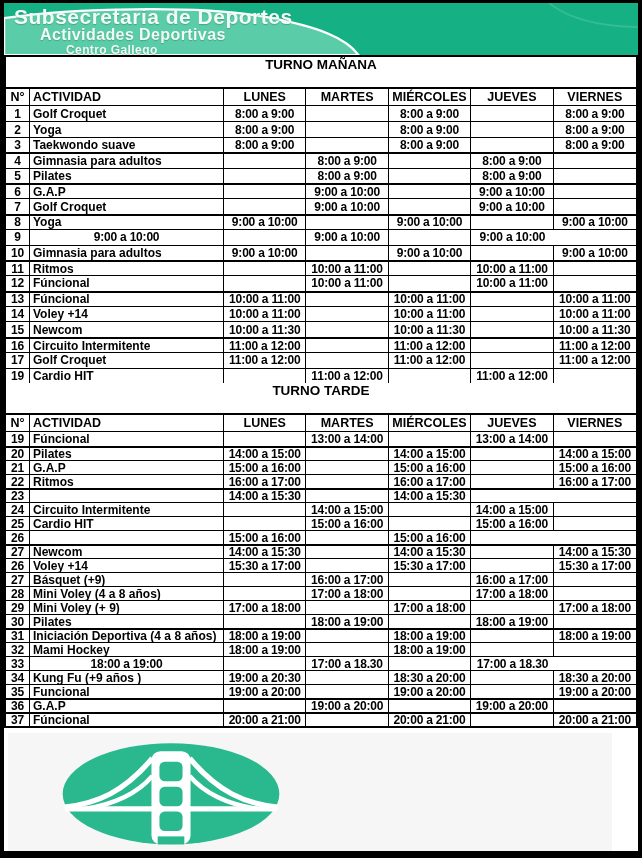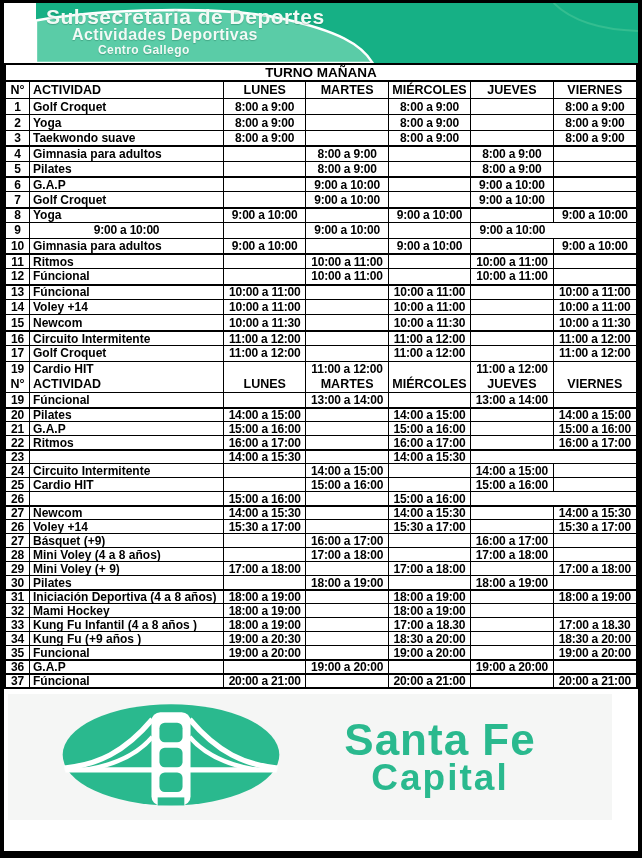--- a/index.html
+++ b/index.html
@@ -13,35 +13,35 @@
   *{margin:0;padding:0;box-sizing:border-box;}
   html,body{background:#222;}
   body{font-family:"Liberation Sans",sans-serif;}
   .page{
     position:relative;width:642px;height:858px;background:#fff;
     border-left:4px solid #000;border-right:4px solid #000;
     border-top:3px solid #000;border-bottom:7px solid #000;
     overflow:hidden;
   }
   
-  .banner{position:relative;height:60px;overflow:hidden;margin-left:32px;}
+  .banner{position:relative;height:52px;overflow:hidden;}
   .banner svg.banner-art{position:absolute;inset:0;width:100%;height:100%;}
   .banner .t1{position:absolute;left:10px;top:2px;font-size:21px;font-weight:bold;
     color:var(--banner-text);letter-spacing:.5px;text-shadow:0 1px 1px rgba(0,60,40,.25);}
   .banner .t2{position:absolute;left:36px;top:23px;font-size:16px;font-weight:bold;
     color:var(--banner-text);letter-spacing:.4px;text-shadow:0 1px 1px rgba(0,60,40,.25);}
   .banner .t3{position:absolute;left:62px;top:40px;font-size:12px;font-weight:bold;
     color:var(--banner-text);letter-spacing:.4px;text-shadow:0 1px 1px rgba(0,60,40,.25);}
   
   .sede{height:20px;border:2px solid var(--line);background:#fff;
     font-size:13.5px;font-weight:bold;line-height:16px;padding-left:3px;color:#000;}
   
   .sched{border:2px solid var(--line);border-top-width:2px;margin-top:0;background:#fff;}
   .section-bar{border-top:2px solid var(--line);border-bottom:2px solid var(--line);
-    text-align:center;font-weight:bold;font-size:13.5px;height:17px;line-height:16px;color:#000;}
+    text-align:center;font-weight:bold;font-size:13.5px;height:32px;line-height:16px;color:#000;}
   .sched .section-bar:first-child{border-top:none;}
   .trow{display:grid;grid-template-columns:24px 194px repeat(5,1fr);}
   .trow>div{border-right:1px solid var(--line);overflow:hidden;white-space:nowrap;
     font-weight:bold;color:#000;display:flex;align-items:center;}
   .trow>div:last-child{border-right:none;}
   .thead{height:17px;border-bottom:1px solid var(--line);}
   .thead>div{justify-content:center;font-size:12.5px;}
   .thead>div.act{justify-content:flex-start;padding-left:3px;}
   .drow{height:15.4px;border-top:1px solid var(--line);}
   .sect-tarde .drow{height:14px;}
@@ -243,20 +243,21 @@
           <div class="">19</div>
           <div class="act">Cardio HIT</div>
           <div class=""></div>
           <div class="">11:00 a 12:00</div>
           <div class=""></div>
           <div class="">11:00 a 12:00</div>
           <div class=""></div>
         </div>
       </div>
       <div class="sect-tarde">
+        <div class="section-bar">TURNO TARDE</div>
         <div class="trow thead">
           <div class="">N°</div>
           <div class="act">ACTIVIDAD</div>
           <div class="">LUNES</div>
           <div class="">MARTES</div>
           <div class="">MIÉRCOLES</div>
           <div class="">JUEVES</div>
           <div class="">VIERNES</div>
         </div>
         <div class="trow drow first">
@@ -396,21 +397,20 @@
           <div class="">32</div>
           <div class="act">Mami Hockey</div>
           <div class="">18:00 a 19:00</div>
           <div class=""></div>
           <div class="">18:00 a 19:00</div>
           <div class=""></div>
           <div class=""></div>
         </div>
         <div class="trow drow">
           <div class="">33</div>
-          <div class="act">Kung Fu Infantil (4 a 8 años )</div>
           <div class="">18:00 a 19:00</div>
           <div class=""></div>
           <div class="">17:00 a 18.30</div>
           <div class=""></div>
           <div class="">17:00 a 18.30</div>
         </div>
         <div class="trow drow">
           <div class="">34</div>
           <div class="act">Kung Fu (+9 años )</div>
           <div class="">19:00 a 20:30</div>
@@ -456,19 +456,15 @@
       <path d="M104 20 C 72 58, 42 71, 5 75" stroke="#ffffff" stroke-width="6" fill="none"></path>
       <path d="M104 40 C 86 61, 60 72, 28 77" stroke="#ffffff" stroke-width="5" fill="none"></path>
       <path d="M146 20 C 178 58, 208 71, 245 75" stroke="#ffffff" stroke-width="6" fill="none"></path>
       <path d="M146 40 C 164 61, 190 72, 222 77" stroke="#ffffff" stroke-width="5" fill="none"></path>
       <rect x="103" y="12" width="44" height="105" rx="10" fill="#ffffff"></rect>
       <rect x="112" y="24" width="26" height="22" rx="6" style="fill:var(--logo-teal)"></rect>
       <rect x="112" y="52" width="26" height="22" rx="6" style="fill:var(--logo-teal)"></rect>
       <rect x="112" y="80" width="26" height="22" rx="6" style="fill:var(--logo-teal)"></rect>
       <rect x="110" y="108" width="30" height="9" style="fill:var(--logo-teal)"></rect>
     </svg>
-    <div class="brand">
-      <div class="b1">Santa Fe</div>
-      <div class="b2">Capital</div>
-    </div>
   </div>
 
 </div>
 
 </body></html>

